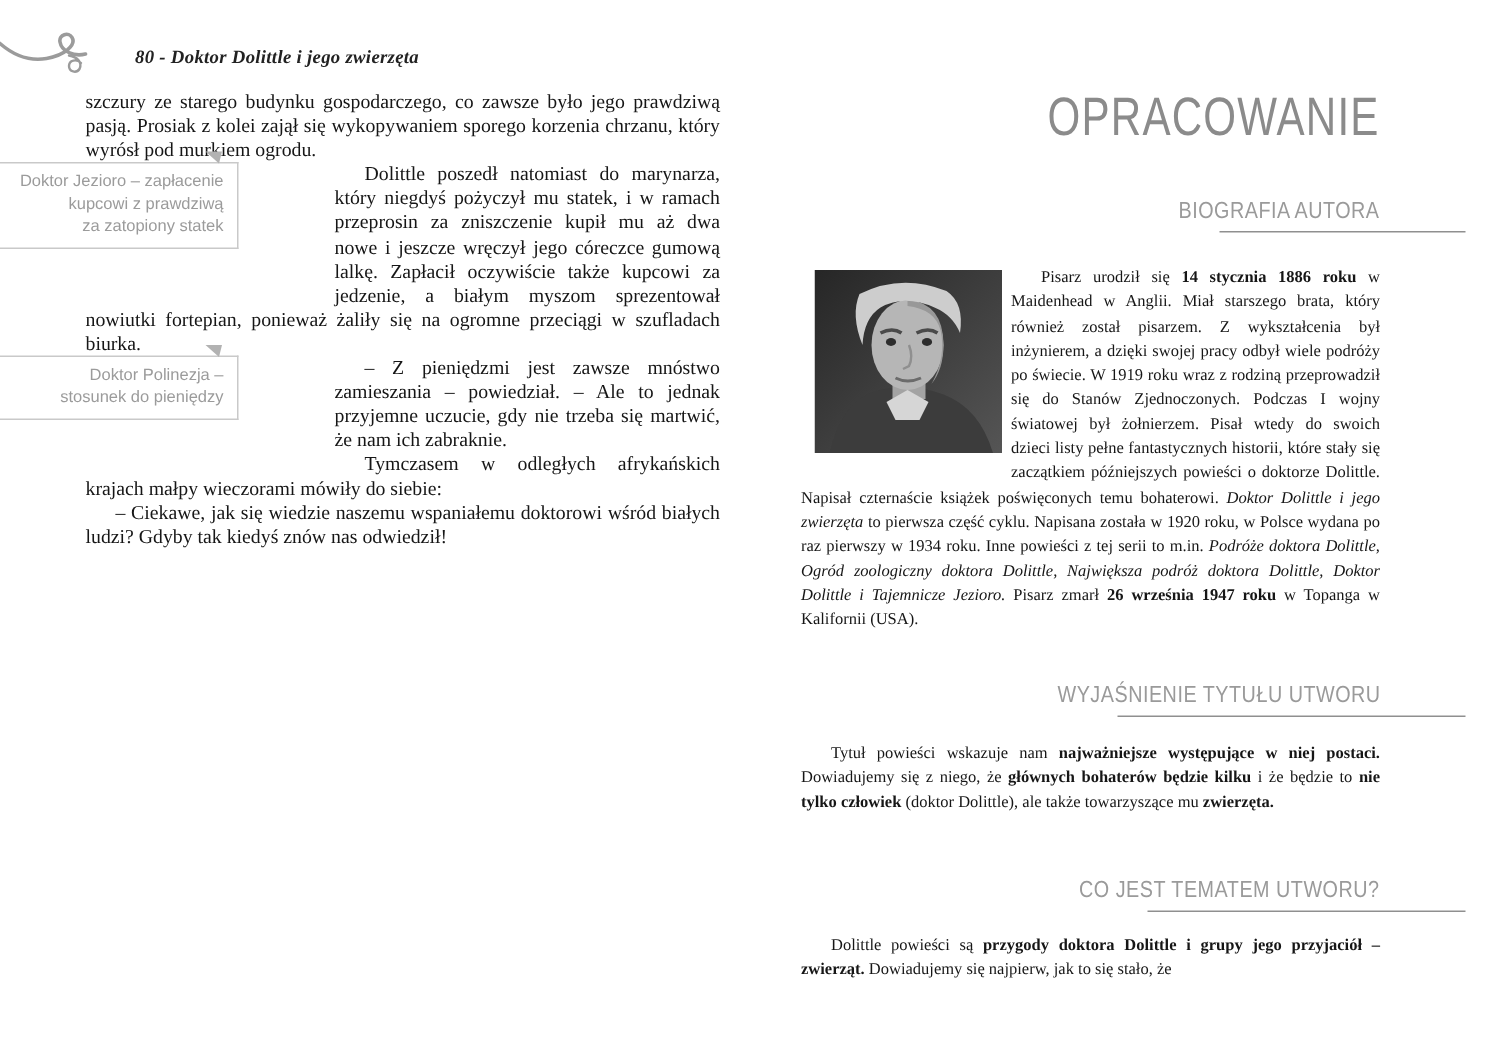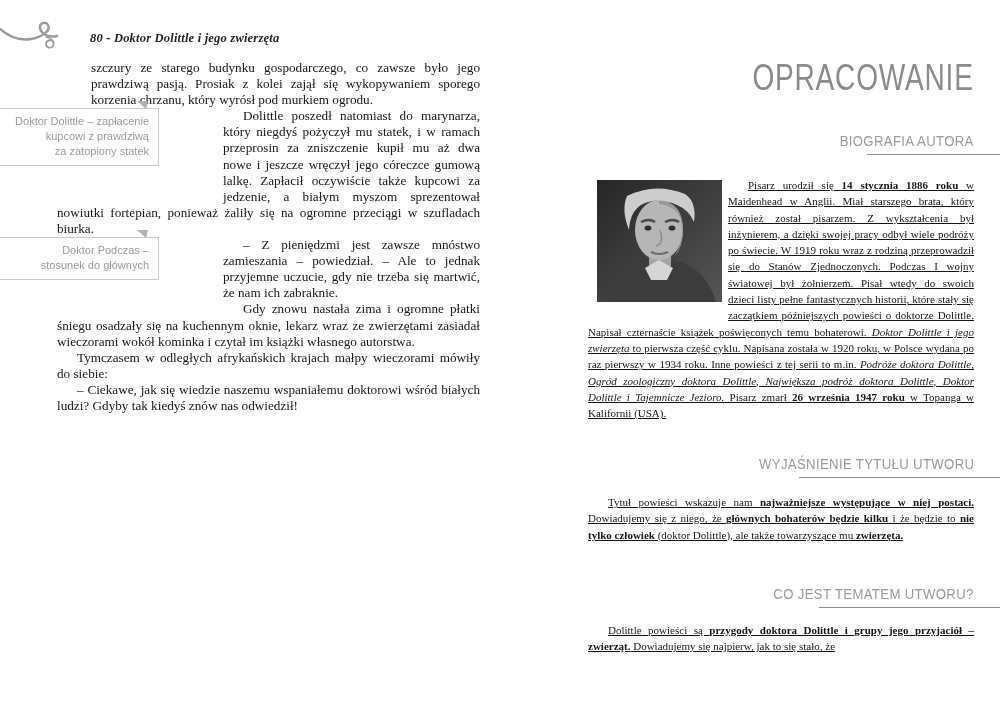--- a/index.html
+++ b/index.html
@@ -7,40 +7,40 @@
           font-family:"Liberation Serif",serif;color:#161616;}
 
   
   .page-left{position:absolute;left:0;top:0;width:500px;height:707px;}
   .ornament{position:absolute;left:0;top:20px;width:62px;height:36px;}
   .running-head{position:absolute;left:57px;top:30px;
       font:italic 700 12.5px/16px "Liberation Serif",serif;color:#222;letter-spacing:.2px;margin-left:33px;}
   .body-col{position:absolute;left:57px;top:60px;width:423px;
       font-size:13.2px;line-height:16.1px;text-align:justify;hyphens:auto;}
   .para{margin:0;text-indent:20px;}
-  .noindent{text-indent:0;margin-left:34px;}
+  .noindent{text-indent:0;}
 
   
   .note-float{float:left;width:158px;margin-right:8px;}
   .nf0{height:81px;}
   .nf1{height:65px;}
   .note-box{display:block;position:relative;margin-left:-57px;width:147px;
       border:1px solid #c9c9c9;border-left:none;background:#fff;
       padding:5px 9px 6px 2px;text-align:right;}
   .note-line{display:block;font:11px/15px "Liberation Sans",sans-serif;color:#9b9b9b;text-indent:0;}
   .note-marker{position:absolute;top:-8px;right:10px;width:0;height:0;
       border-left:9px solid transparent;border-right:2px solid transparent;
       border-top:8px solid #b2b2b2;}
 
   
-  .page-right{position:absolute;left:588px;top:0;width:386px;height:631px;}
+  .page-right{position:absolute;left:534px;top:0;width:386px;height:631px;}
   .page-title{position:absolute;top:58px;right:0;white-space:nowrap;
       font:400 36px/40px "Liberation Sans",sans-serif;color:#8b8b8b;letter-spacing:1px;
       transform:scaleX(.78);transform-origin:100% 50%;}
-  .sec{position:absolute;left:0;width:386px;text-decoration:underline;}
+  .sec{position:absolute;left:0;width:386px;}
   .sec-0{top:132px;} .sec-1{top:455px;} .sec-2{top:585px;}
   .sec-head{position:relative;text-align:right;padding-bottom:7px;height:16px;}
   .sec-title{display:inline-block;white-space:nowrap;
       font:400 15.5px/16px "Liberation Sans",sans-serif;color:#9a9a9a;letter-spacing:.4px;
       transform:scaleX(.85);transform-origin:100% 50%;}
   .sec-rule{display:block;position:absolute;right:-57px;bottom:0;height:1px;background:#8f8f8f;}
   .r0{width:164px;} .r1{width:232px;} .r2{width:212px;}
   .sec-body{font-size:11px;line-height:16.3px;text-align:justify;hyphens:auto;}
   .sec-0 .sec-body{margin-top:22px;} .sec-1 .sec-body{margin-top:16px;} .sec-2 .sec-body{margin-top:14px;}
 
@@ -60,35 +60,34 @@
     <svg class="ornament" viewBox="0 0 62 36" aria-hidden="true">
       <path d="M0,9 C8,16 19,21 31,19 C43,17 51,10 48,5 C46,1 39,3 40,8 C41,14 49,18 57,16" fill="none" stroke="#9b9b9b" stroke-width="2.4" stroke-linecap="round"></path>
       <path d="M46,17 c6,1 9,5 7,9 c-2,3 -7,2 -7,-2 c0,-4 5,-5 8,-2" fill="none" stroke="#9b9b9b" stroke-width="1.6" stroke-linecap="round"></path>
     </svg>
     <div class="running-head">80 - Doktor Dolittle i jego zwierzęta</div>
     <div class="body-col">
         <p class="para noindent"><span class="run-n">szczury ze starego budynku gospodarczego, co zawsze było jego prawdziwą pasją. Prosiak z kolei zajął się wykopywaniem sporego korzenia chrzanu, który wyrósł pod murkiem ogrodu.</span></p>
         <div class="note-float nf0">
           <div class="note-box">
             <span class="note-marker"></span>
-            <span class="note-line">Doktor Dolittle – zapłacenie</span>
+            <span class="note-line">Doktor Jezioro – zapłacenie</span>
             <span class="note-line">kupcowi z prawdziwą</span>
             <span class="note-line">za zatopiony statek</span>
           </div>
         </div>
         <p class="para"><span class="run-n">Dolittle poszedł natomiast do marynarza, który niegdyś pożyczył mu statek, i w ramach przeprosin za zniszczenie kupił mu aż dwa nowe i jeszcze wręczył jego córeczce gumową lalkę. Zapłacił oczywiście także kupcowi za jedzenie, a białym myszom sprezentował nowiutki fortepian, ponieważ żaliły się na ogromne przeciągi w szufladach biurka.</span></p>
         <div class="note-float nf1">
           <div class="note-box">
             <span class="note-marker"></span>
-            <span class="note-line">Doktor Podczas –</span>
-            <span class="note-line">stosunek do głównych</span>
+            <span class="note-line">Doktor Polinezja –</span>
+            <span class="note-line">stosunek do pieniędzy</span>
           </div>
         </div>
         <p class="para"><span class="run-n">– Z pieniędzmi jest zawsze mnóstwo zamieszania – powiedział. – Ale to jednak przyjemne uczucie, gdy nie trzeba się martwić, że nam ich zabraknie.</span></p>
-        <p class="para"><span class="run-n">Gdy znowu nastała zima i ogromne płatki śniegu osadzały się na kuchennym oknie, lekarz wraz ze zwierzętami zasiadał wieczorami wokół kominka i czytał im książki własnego autorstwa.</span></p>
         <p class="para"><span class="run-n">Tymczasem w odległych afrykańskich krajach małpy wieczorami mówiły do siebie:</span></p>
         <p class="para"><span class="run-n">– Ciekawe, jak się wiedzie naszemu wspaniałemu doktorowi wśród białych ludzi? Gdyby tak kiedyś znów nas odwiedził!</span></p>
       </div>
   </div>
 
   <div class="page-right">
     <div class="page-title">OPRACOWANIE</div>
 
     <section class="sec sec-0">
       <div class="sec-head">

